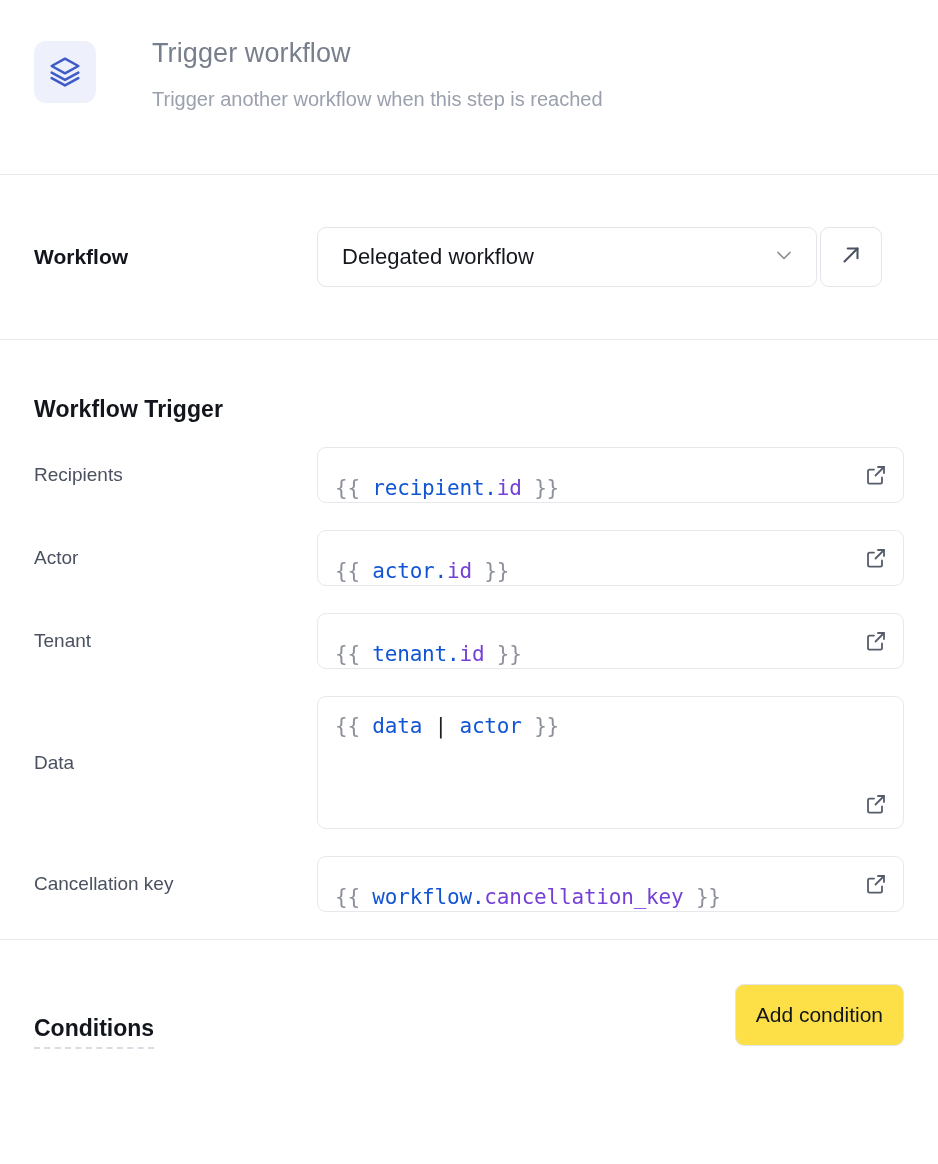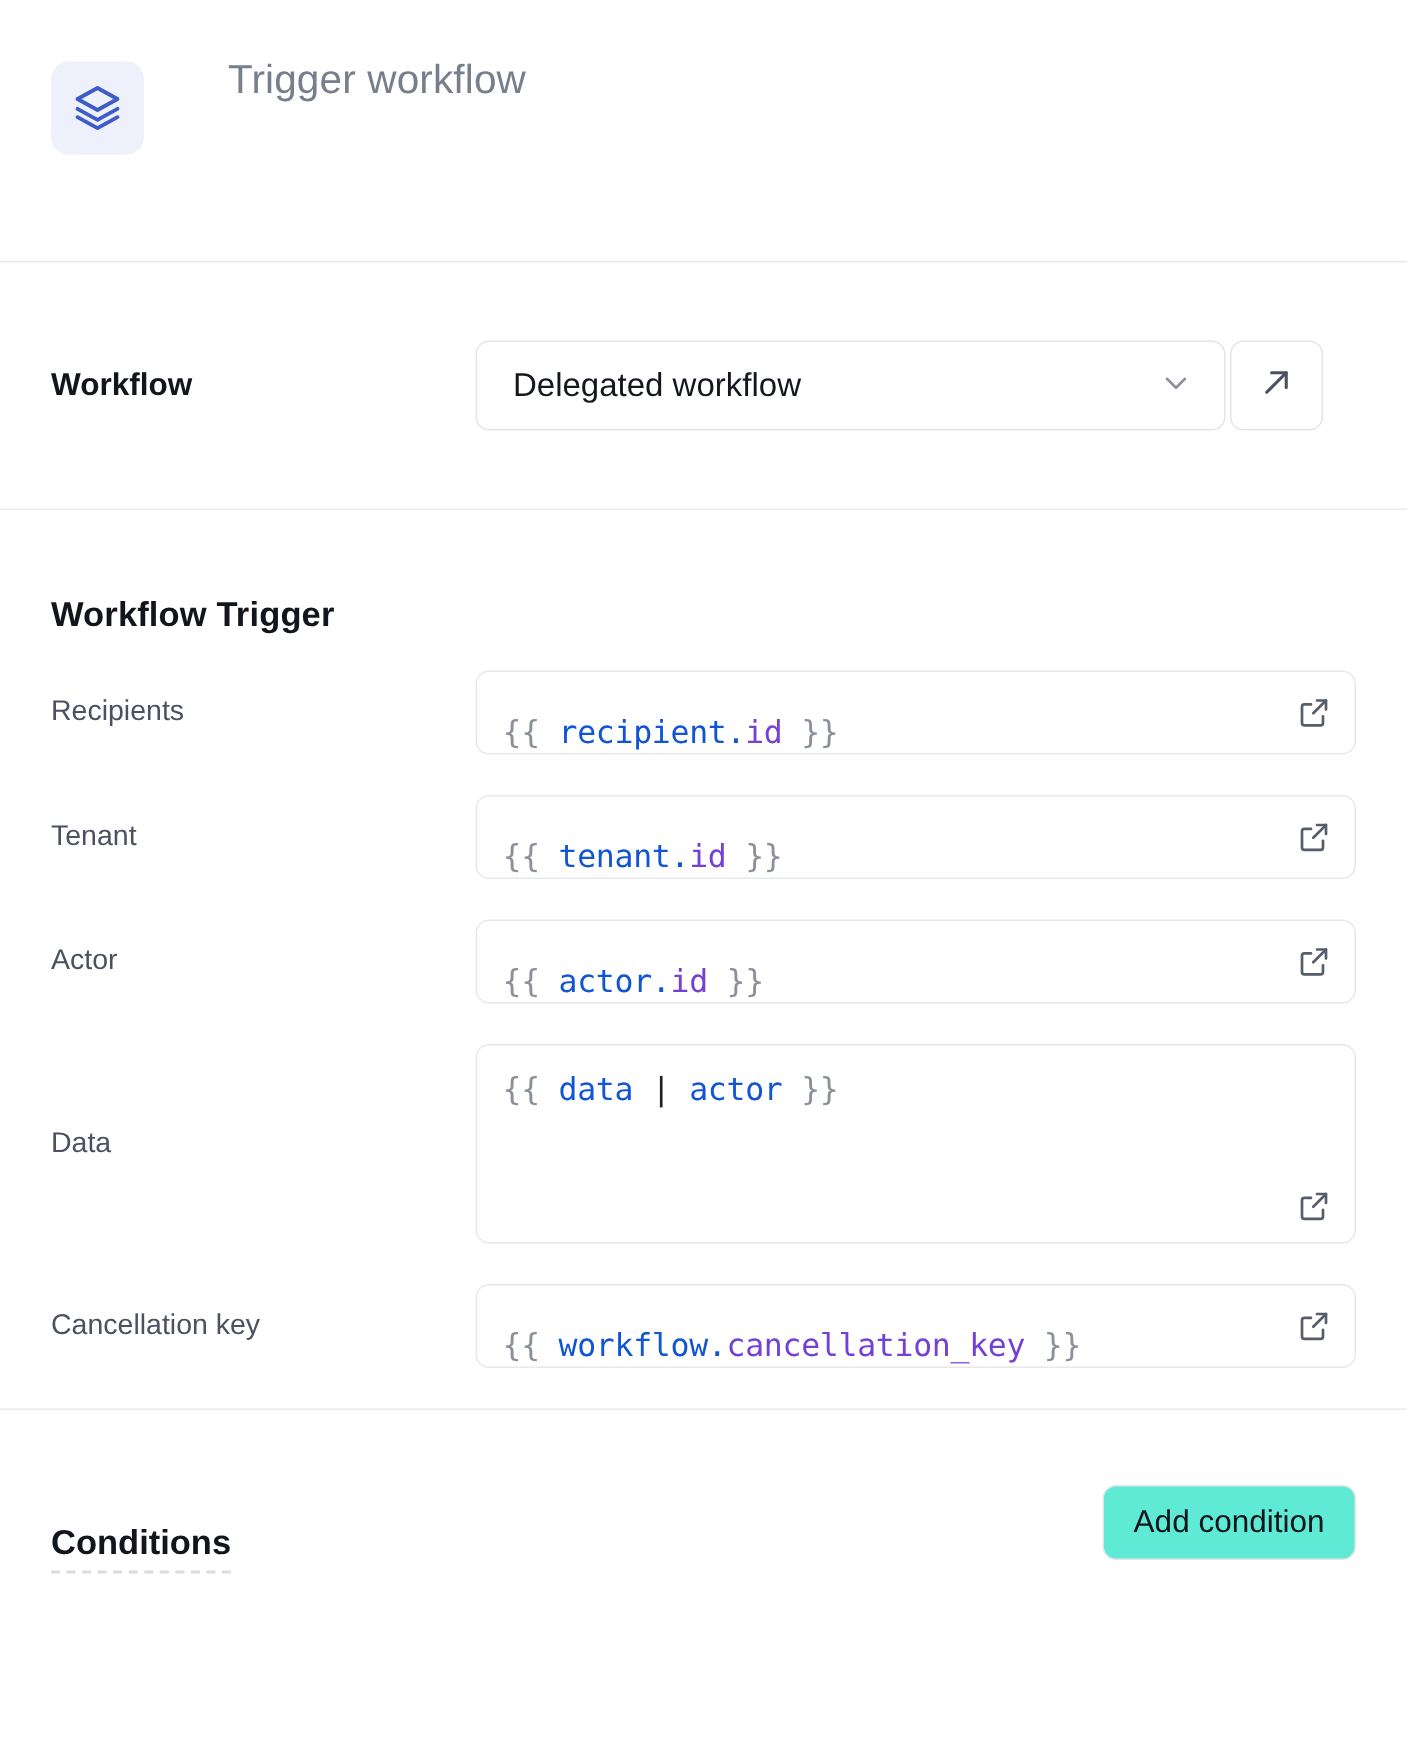--- a/index.html
+++ b/index.html
@@ -189,22 +189,22 @@
     font-weight: 700;
     color: #12151b;
     border-bottom: 2px dashed #d9dce2;
     padding-bottom: 5px;
     line-height: 28px;
     margin-top: 32px;
   }
   .btn {
     border: 1px solid #e3e5e9;
     border-radius: 9px;
-    background: #5eead4;
-    height: 50px;
+    background: #fde047;
+    height: 62px;
     padding: 0 20px;
     font-size: 21px;
     color: #12151b;
     font-family: "Liberation Sans", sans-serif;
     display: flex;
     align-items: center;
   }
 </style>
 </head>
 <body>
@@ -214,20 +214,21 @@
   <div class="header">
     <div class="header-icon-box">
       <svg width="32" height="32" viewBox="0 0 24 24" fill="none" stroke="#3e5bc9" stroke-width="1.9" stroke-linecap="round" stroke-linejoin="round">
         <polygon points="12 2 2 7.5 12 13 22 7.5 12 2"></polygon>
         <polyline points="2 12.4 12 17.9 22 12.4"></polyline>
         <polyline points="2 16.6 12 22.1 22 16.6"></polyline>
       </svg>
     </div>
     <div class="header-text">
       <div class="header-title">Trigger workflow</div>
+      <div class="header-sub">Trigger another workflow when this step is reached</div>
     </div>
   </div>
 
   <div class="divider"></div>
 
   <div class="workflow-row">
     <div class="row-label">Workflow</div>
     <div class="select-wrap">
       <div class="select-box">
         <span class="select-value">Delegated workflow</span>
@@ -260,36 +261,36 @@
           <span class="field-ext">
             <svg width="24" height="24" viewBox="0 0 24 24" fill="none" stroke="#565d6b" stroke-width="1.8" stroke-linecap="round" stroke-linejoin="round">
         <path d="M14 4h6v6"></path>
         <line x1="20" y1="4" x2="11.5" y2="12.5"></line>
         <path d="M18 14.5V19a1.6 1.6 0 0 1-1.6 1.6H5.6A1.6 1.6 0 0 1 4 19V8.2A1.6 1.6 0 0 1 5.6 6.6H10"></path>
       </svg>
           </span>
         </div>
       </div>
       <div class="field-row">
+        <div class="row-label">Actor</div>
+        <div class="field-box">
+          <span class="code"><span class="t-brace">{{ </span><span class="t-ident">actor</span><span class="t-dot">.</span><span class="t-prop">id</span><span class="t-brace"> }}</span></span>
+          <span class="field-ext">
+            <svg width="24" height="24" viewBox="0 0 24 24" fill="none" stroke="#565d6b" stroke-width="1.8" stroke-linecap="round" stroke-linejoin="round">
+        <path d="M14 4h6v6"></path>
+        <line x1="20" y1="4" x2="11.5" y2="12.5"></line>
+        <path d="M18 14.5V19a1.6 1.6 0 0 1-1.6 1.6H5.6A1.6 1.6 0 0 1 4 19V8.2A1.6 1.6 0 0 1 5.6 6.6H10"></path>
+      </svg>
+          </span>
+        </div>
+      </div>
+      <div class="field-row">
         <div class="row-label">Tenant</div>
         <div class="field-box">
           <span class="code"><span class="t-brace">{{ </span><span class="t-ident">tenant</span><span class="t-dot">.</span><span class="t-prop">id</span><span class="t-brace"> }}</span></span>
-          <span class="field-ext">
-            <svg width="24" height="24" viewBox="0 0 24 24" fill="none" stroke="#565d6b" stroke-width="1.8" stroke-linecap="round" stroke-linejoin="round">
-        <path d="M14 4h6v6"></path>
-        <line x1="20" y1="4" x2="11.5" y2="12.5"></line>
-        <path d="M18 14.5V19a1.6 1.6 0 0 1-1.6 1.6H5.6A1.6 1.6 0 0 1 4 19V8.2A1.6 1.6 0 0 1 5.6 6.6H10"></path>
-      </svg>
-          </span>
-        </div>
-      </div>
-      <div class="field-row">
-        <div class="row-label">Actor</div>
-        <div class="field-box">
-          <span class="code"><span class="t-brace">{{ </span><span class="t-ident">actor</span><span class="t-dot">.</span><span class="t-prop">id</span><span class="t-brace"> }}</span></span>
           <span class="field-ext">
             <svg width="24" height="24" viewBox="0 0 24 24" fill="none" stroke="#565d6b" stroke-width="1.8" stroke-linecap="round" stroke-linejoin="round">
         <path d="M14 4h6v6"></path>
         <line x1="20" y1="4" x2="11.5" y2="12.5"></line>
         <path d="M18 14.5V19a1.6 1.6 0 0 1-1.6 1.6H5.6A1.6 1.6 0 0 1 4 19V8.2A1.6 1.6 0 0 1 5.6 6.6H10"></path>
       </svg>
           </span>
         </div>
       </div>
       <div class="field-row tall">

